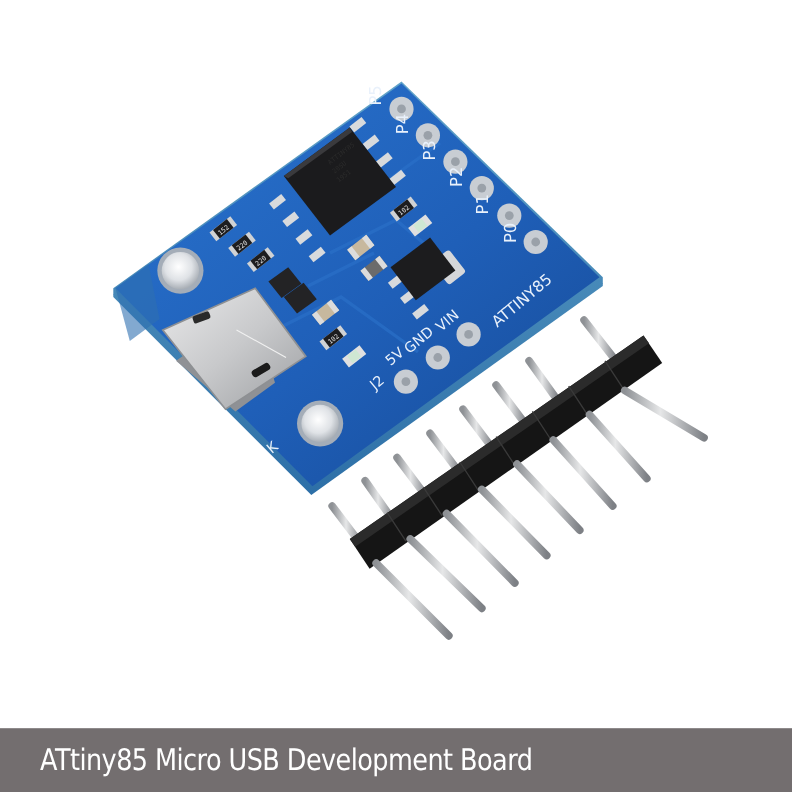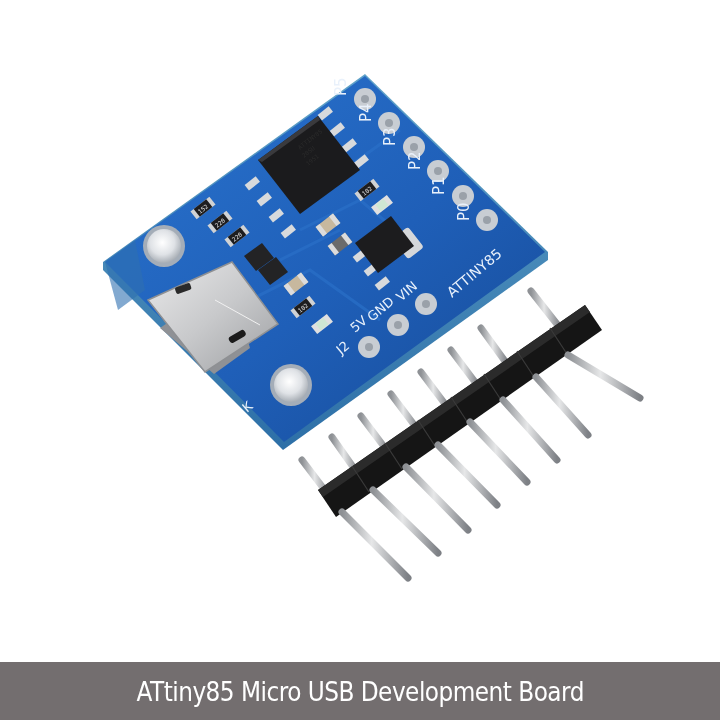--- a/index.html
+++ b/index.html
@@ -2,21 +2,21 @@
 <html><head>
   <meta charset="utf-8">
   <style>
     html, body { margin: 0; padding: 0; background: #ffffff; }
     body { width: 720px; height: 720px; position: relative; overflow: hidden; font-family: "Liberation Sans", sans-serif; }
     .photo { position: absolute; left: 0; top: 0; width: 720px; height: 664px; background: #ffffff; }
     .photo svg { position: absolute; left: 0; top: 0; }
     .caption-banner {
       position: absolute; left: 0; top: 662px; width: 720px; height: 58px;
       background: #736e6f;
-      display: flex; align-items: center; justify-content: center;
+      display: flex; align-items: center; 
     }
     .caption-text {
       color: #ffffff;
       font-family: "DejaVu Sans", sans-serif;
       font-size: 27px;
       letter-spacing: -0.6px;
       transform: scaleX(0.86);
       white-space: nowrap;
     }
     .silk { fill: #e9f1fb; font-family: "DejaVu Sans", sans-serif; font-weight: normal; }

